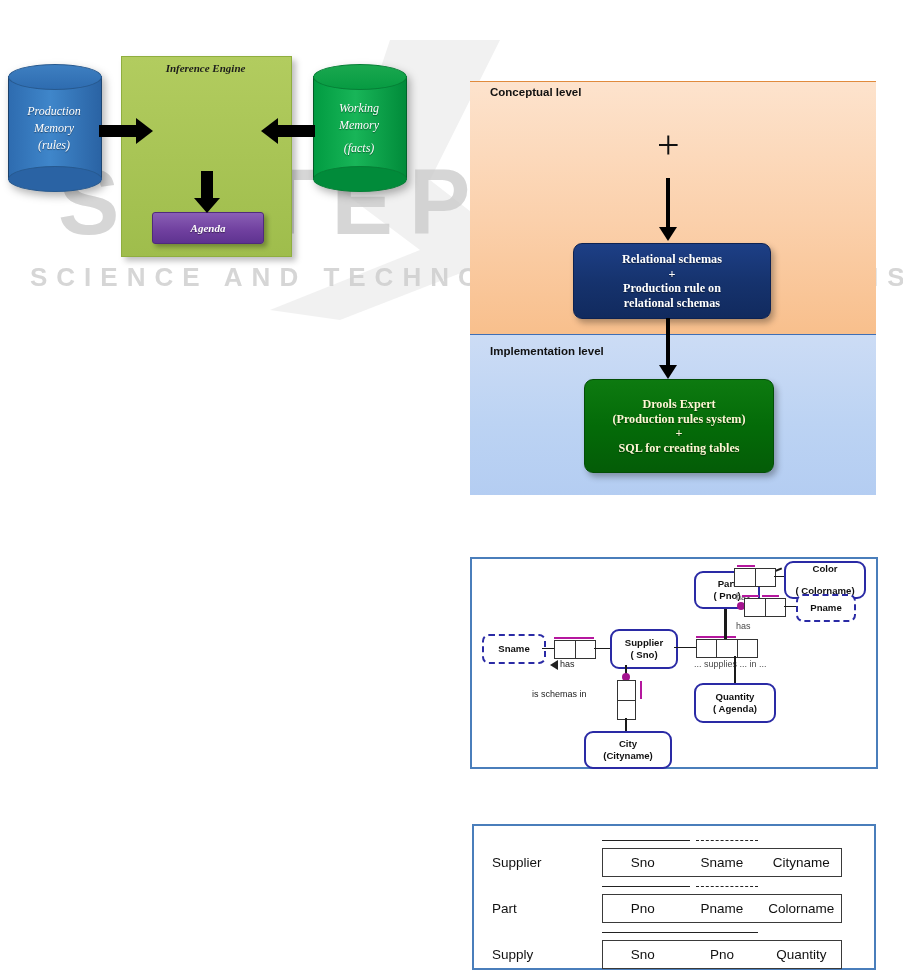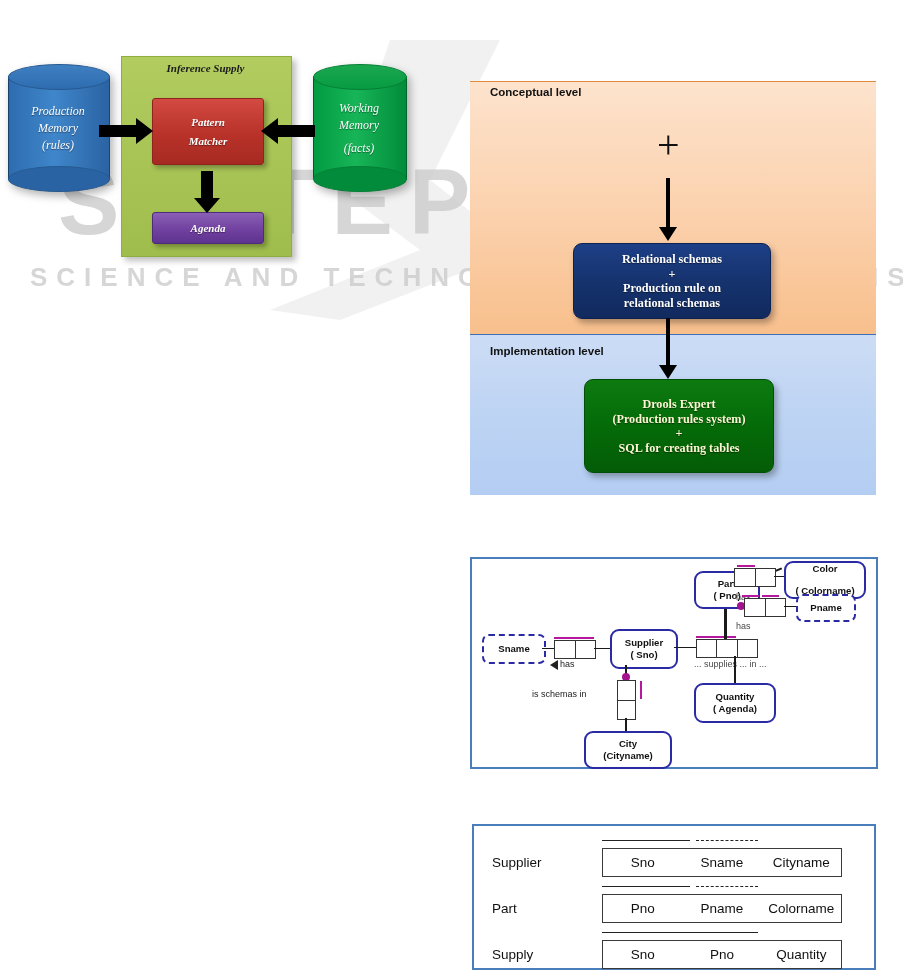--- a/index.html
+++ b/index.html
@@ -31,21 +31,21 @@
   .cyl{position:absolute;}
   .cyl .body{position:absolute;left:0;top:12px;width:100%;height:calc(100% - 24px);
      border-left:1px solid rgba(0,0,0,.35);border-right:1px solid rgba(0,0,0,.35);}
   .cyl .top{position:absolute;left:0;top:0;width:100%;height:24px;border-radius:50%;}
   .cyl .bot{position:absolute;left:0;bottom:0;width:100%;height:24px;border-radius:50%;}
   .cyl .txt{position:absolute;left:0;top:0;width:100%;height:100%;
      display:flex;flex-direction:column;align-items:center;justify-content:center;
      font-family:"Liberation Serif",serif;font-style:italic;color:#ffffff;
      font-size:12px;line-height:17px;text-shadow:0 1px 1px rgba(0,0,0,.45);}
 
-  #prod-mem{left:8px;top:64px;width:100px;height:128px;
+  #prod-mem{left:8px;top:64px;width:92px;height:128px;
      filter:drop-shadow(3px 4px 4px rgba(0,0,0,.3));}
   #prod-mem .top{background:linear-gradient(180deg,#3e7fc1 0%,#2e6cb0 100%);
      border:1px solid #27598f;}
   #prod-mem .body{background:linear-gradient(90deg,#2e6cb0 0%,#3f86ca 45%,#2a63a4 100%);}
   #prod-mem .bot{background:#2a63a4;border:1px solid #27598f;}
 
   #work-mem{left:313px;top:64px;width:92px;height:128px;
      filter:drop-shadow(3px 4px 4px rgba(0,0,0,.3));}
   #work-mem .top{background:linear-gradient(180deg,#1aa84f 0%,#079b42 100%);
      border:1px solid #067f36;}
@@ -134,21 +134,21 @@
 
 <div class="stage">
 
   <div class="wm wm-big">SCITEPRESS</div>
   <div class="wm wm-small">SCIENCE AND TECHNOLOGY PUBLICATIONS</div>
   <svg class="wm-swoosh" viewBox="0 0 560 340">
     <path d="M120 20 L230 20 L160 160 L250 230 L70 300 L0 290 L150 230 L70 170 Z" fill="#cccccc" opacity="0.55"></path>
   </svg>
 
   <div class="ie-panel"></div>
-  <div class="ie-title">Inference Supply</div>
+  <div class="ie-title">Inference Engine</div>
 
   <div class="cyl" id="prod-mem">
     <div class="body"></div>
     <div class="bot"></div>
     <div class="top"></div>
     <div class="txt">
       <span>Production</span>
       <span>Memory</span>
       <span style="">(rules)</span>
     </div>
@@ -158,24 +158,20 @@
     <div class="body"></div>
     <div class="bot"></div>
     <div class="top"></div>
     <div class="txt">
       <span>Working</span>
       <span>Memory</span>
       <span style="margin-top:6px">(facts)</span>
     </div>
   </div>
 
-  <div class="blk" id="pattern-matcher">
-    <span>Pattern</span>
-    <span>Matcher</span>
-  </div>
 
   <div class="blk" id="agenda">
     <span>Agenda</span>
   </div>
 
   <div class="arrow-h" style="left:99px;top:125px;width:38px;">
     <div class="head" style="right:-16px;border-left:17px solid #000;"></div>
   </div>
 
   <div class="arrow-h" style="left:277px;top:125px;width:38px;">

